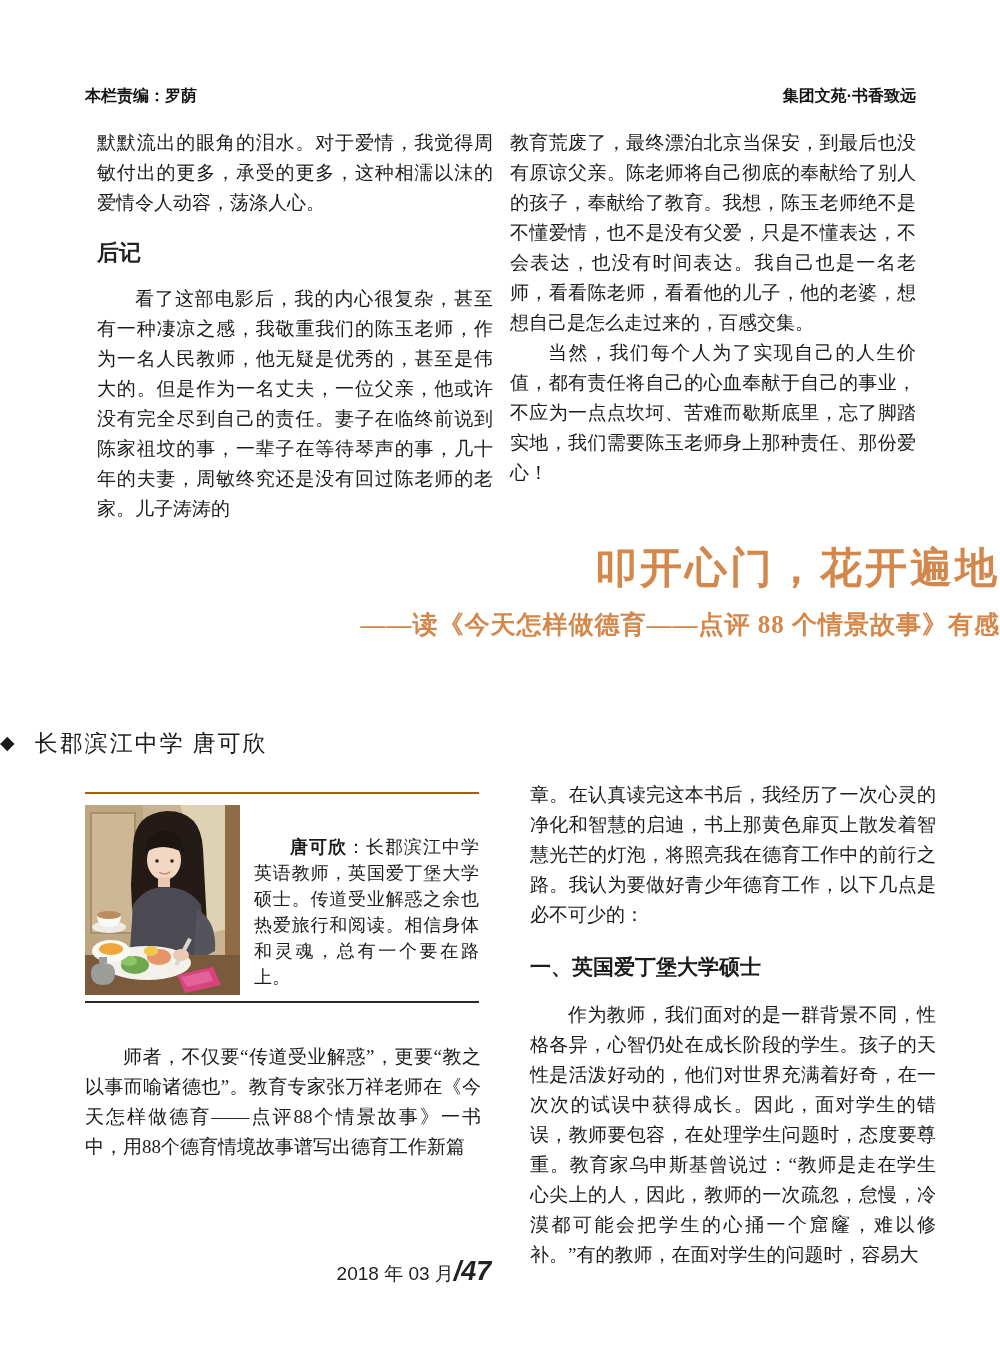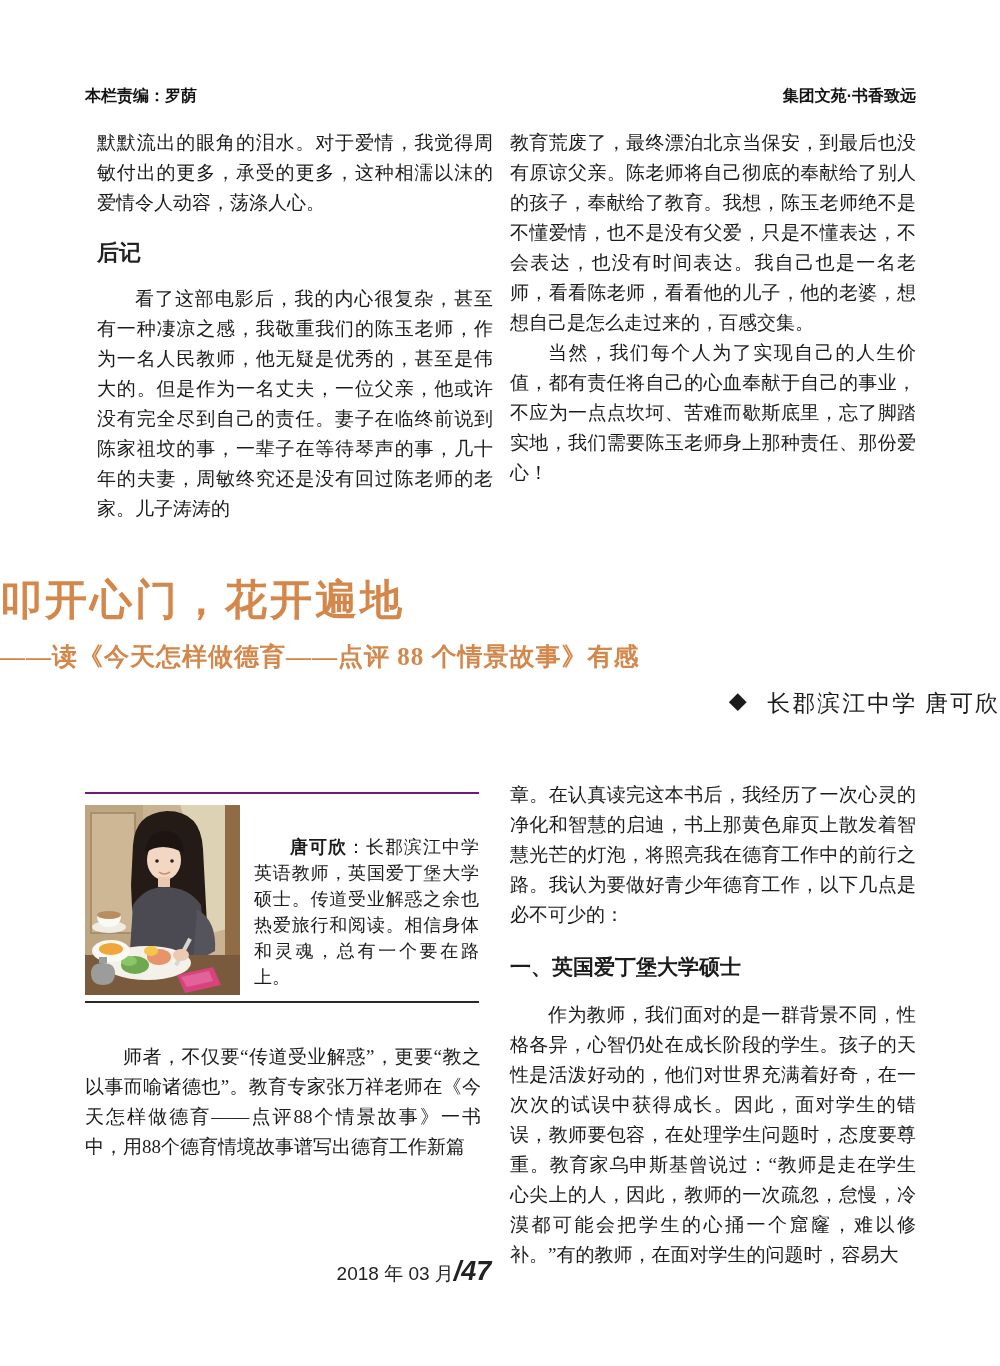--- a/index.html
+++ b/index.html
@@ -26,39 +26,39 @@
   .col-top-left  { position:absolute; top:128px; left:85px;  width:396px;margin-left:12px; }
   .col-top-right { position:absolute; top:128px; left:510px; width:406px; }
 
   .postscript-heading {
     font-family:Liberation Sans, sans-serif;
     font-weight:600; font-size:22px; color:#222;
     margin:20px 0 16px 0 !important; text-indent:0 !important;
   }
 
   
-  .title-block { position:absolute; top:572px; left:0; width:1000px; text-align:left; }
+  .title-block { position:absolute; top:540px; left:0; width:1000px; text-align:right; }
   .main-title {
     font-size:42px; font-weight:bold; letter-spacing:3px;
     color:#d4874a; margin:0;
   }
   .sub-title {
     font-size:25px; font-weight:bold; color:#d4874a;
     margin:12px 0 0 0; letter-spacing:1px;
   }
   .author-line {
-    position:absolute; top:688px; left:0; width:1000px; text-align:right;
-    font-size:23px; color:#1b1b1b; letter-spacing:2px;font-family:Liberation Serif, serif;
+    position:absolute; top:728px; left:0; width:1000px; text-align:left;
+    font-size:23px; color:#1b1b1b; letter-spacing:2px;
   }
   .author-line .diamond { font-size:19px; margin-right:18px; vertical-align:2px; }
 
   
   .bio-box {
     position:absolute; top:792px; left:85px; width:394px; height:211px;
-    border-top:2px solid #701a75; border-bottom:2px solid #2a2a2a;
+    border-top:2px solid #a16207; border-bottom:2px solid #2a2a2a;
     box-sizing:border-box; display:flex;
   }
   .photo-wrap { width:155px; height:190px; margin-top:11px; flex:0 0 auto; }
   .photo-wrap svg { display:block; }
   .bio-text {
     flex:1; margin-left:14px; padding-top:40px;
     font-size:18px; line-height:26px; text-align:justify; text-indent:2em;
   }
   .bio-name { font-family:"Liberation Sans","DejaVu Sans",sans-serif; font-weight:bold; }
 
@@ -68,21 +68,21 @@
     font-family:"Liberation Sans","DejaVu Sans",sans-serif;
     font-size:20px; line-height:31px; text-align:justify; text-indent:2em;
     color:#222; margin:0;
   }
   .quote-attr {
     font-family:"Liberation Sans","DejaVu Sans",sans-serif;
     font-size:20px; text-align:right; color:#222; margin:2px 0 4px 0;
   }
 
   
-  .col-bot-right { position:absolute; top:780px; left:510px; width:406px; }
+  .col-bot-right { position:absolute; top:780px; left:530px; width:406px; }
   .section-heading {
     font-family:"Liberation Sans","DejaVu Sans",sans-serif;
     font-weight:bold; font-size:21px; color:#1c1c1c;
     margin:22px 0 18px 0 !important; text-indent:0 !important;
   }
 
   
   .footer {
     position:absolute; top:1256px; left:0; width:828px; text-align:center;
     font-family:"Liberation Sans","DejaVu Sans",sans-serif;

